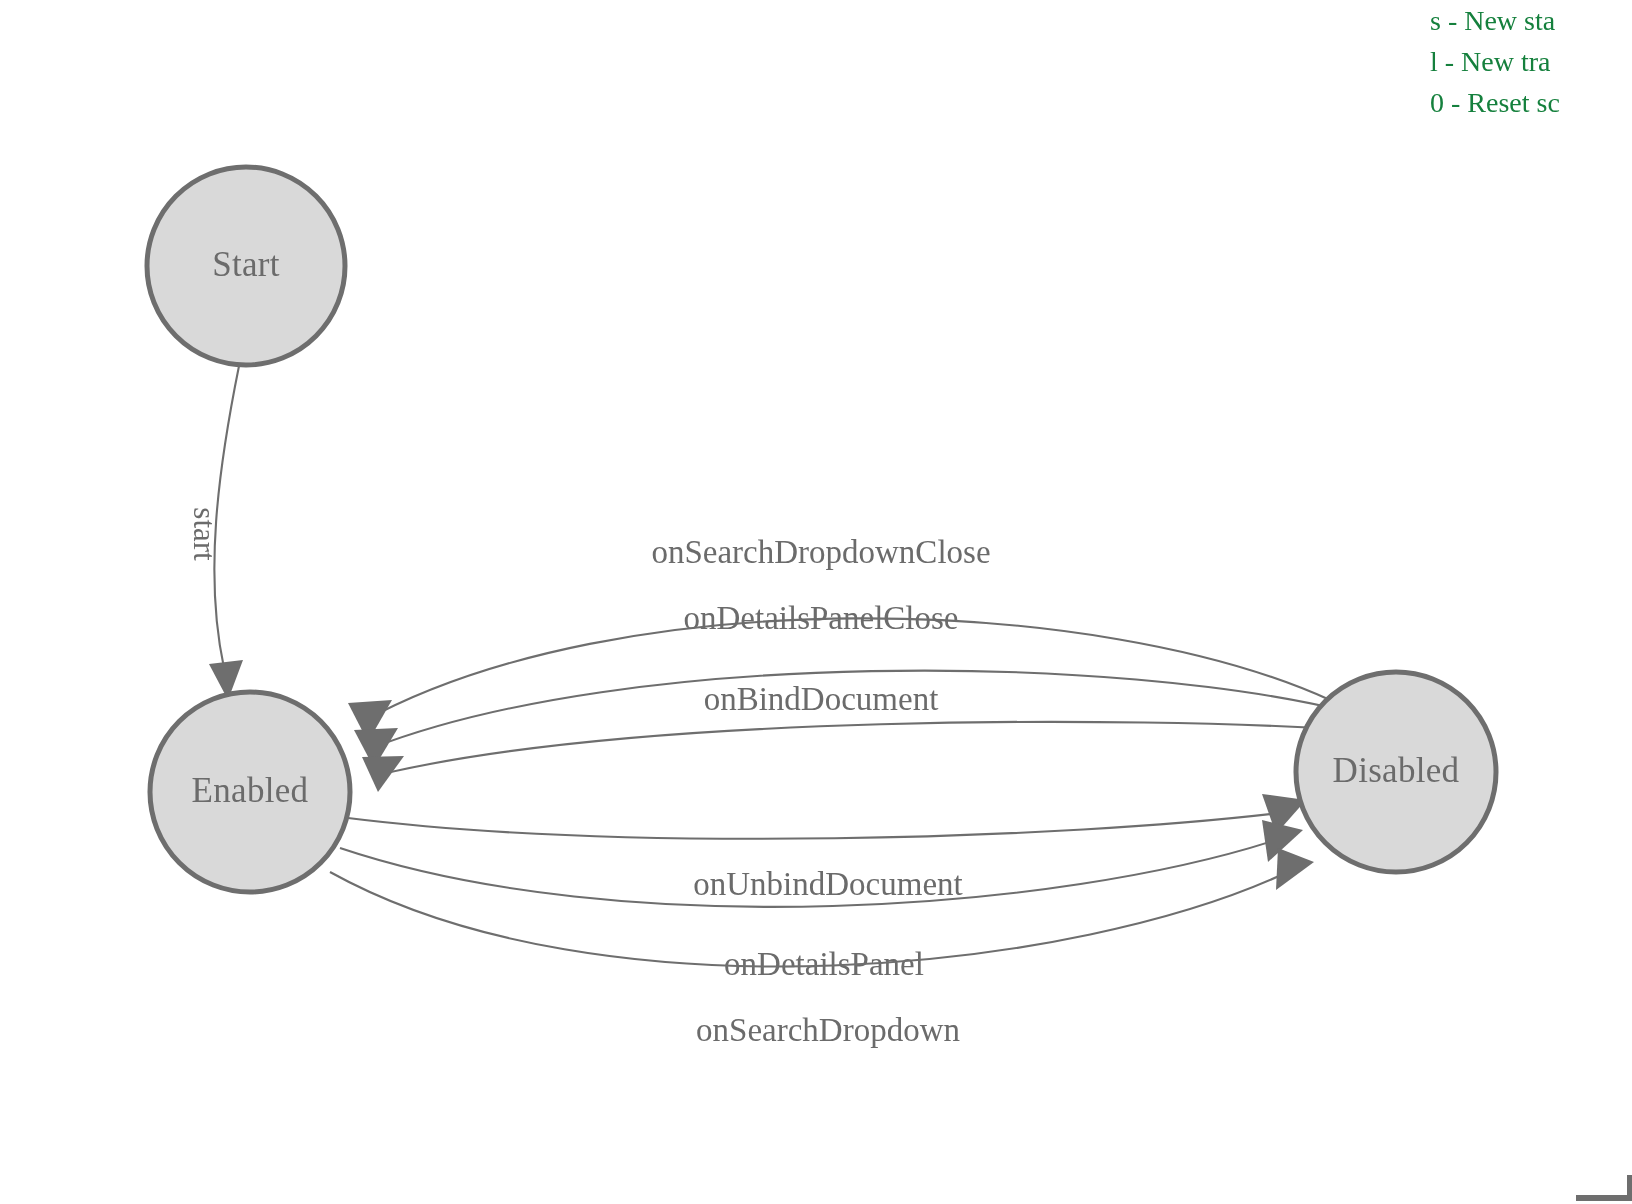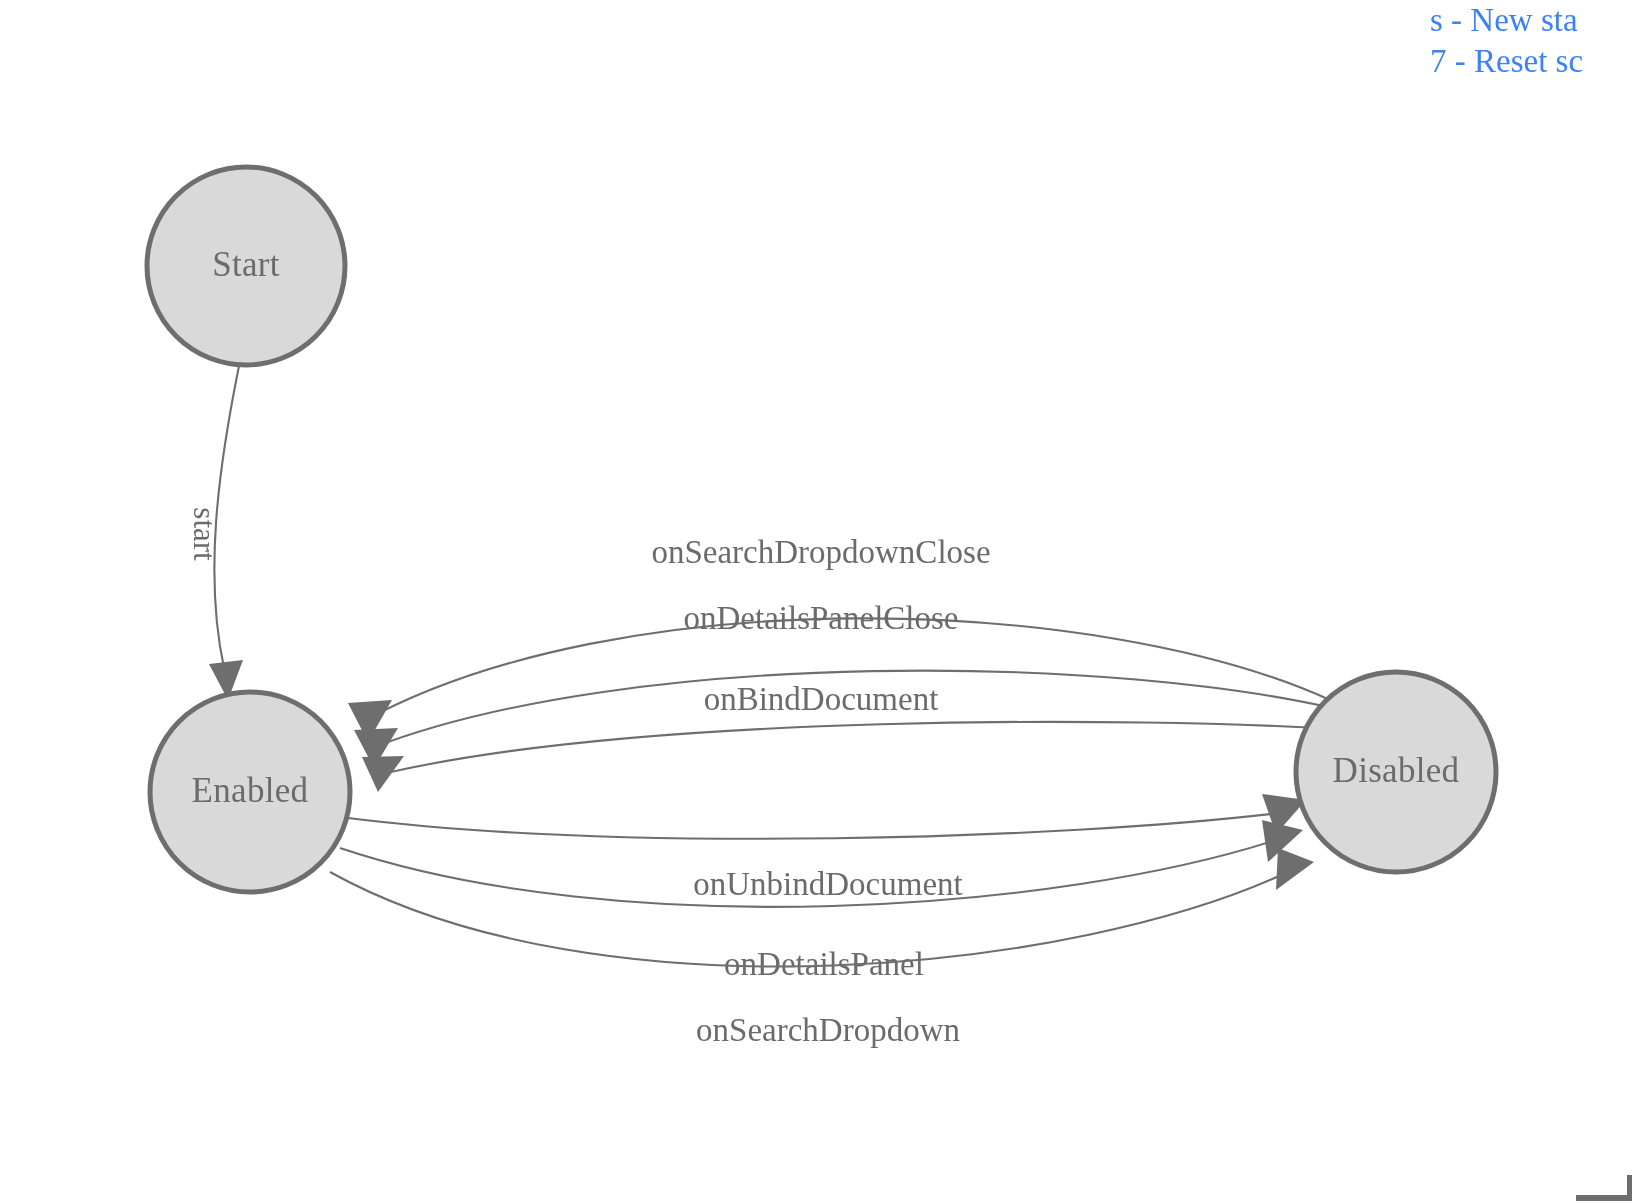--- a/index.html
+++ b/index.html
@@ -67,22 +67,22 @@
     left: 1430px;
     top: 0px;
     width: 202px;
     overflow: hidden;
     pointer-events: none;
   }
   #help-overlay div {
     line-height: 41px;
     height: 41px;
     font-family: "Liberation Serif", "DejaVu Serif", serif;
-    font-size: 33px;
-    color: #3b82f6;
+    font-size: 28px;
+    color: #15803d;
     white-space: pre;
   }
   #corner-handle {
     position: absolute;
     right: 0px;
     bottom: 0px;
     width: 62px;
     height: 28px;
   }
   #corner-handle .bar-h {
@@ -171,21 +171,22 @@
         <circle class="state-circle" cx="1396" cy="772" r="100"></circle>
         <text class="state-label" x="1396" y="774">Disabled</text>
       </g>
 
     </g>
 
   </svg>
 
   <div id="help-overlay">
     <div>s - New sta</div>
-    <div>7 - Reset sc</div>
+    <div>l - New tra</div>
+    <div>0 - Reset sc</div>
   </div>
 
   <div id="corner-handle">
     <div class="bar-h"></div>
     <div class="bar-v"></div>
   </div>
 
 </div>
 
 </body></html>

